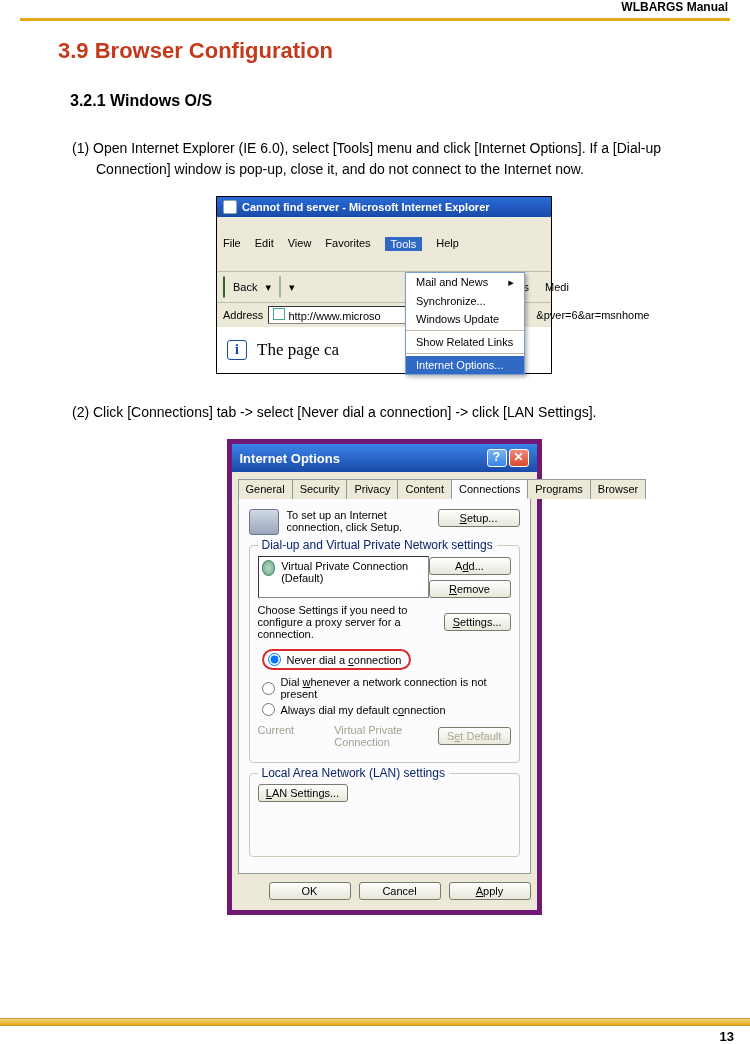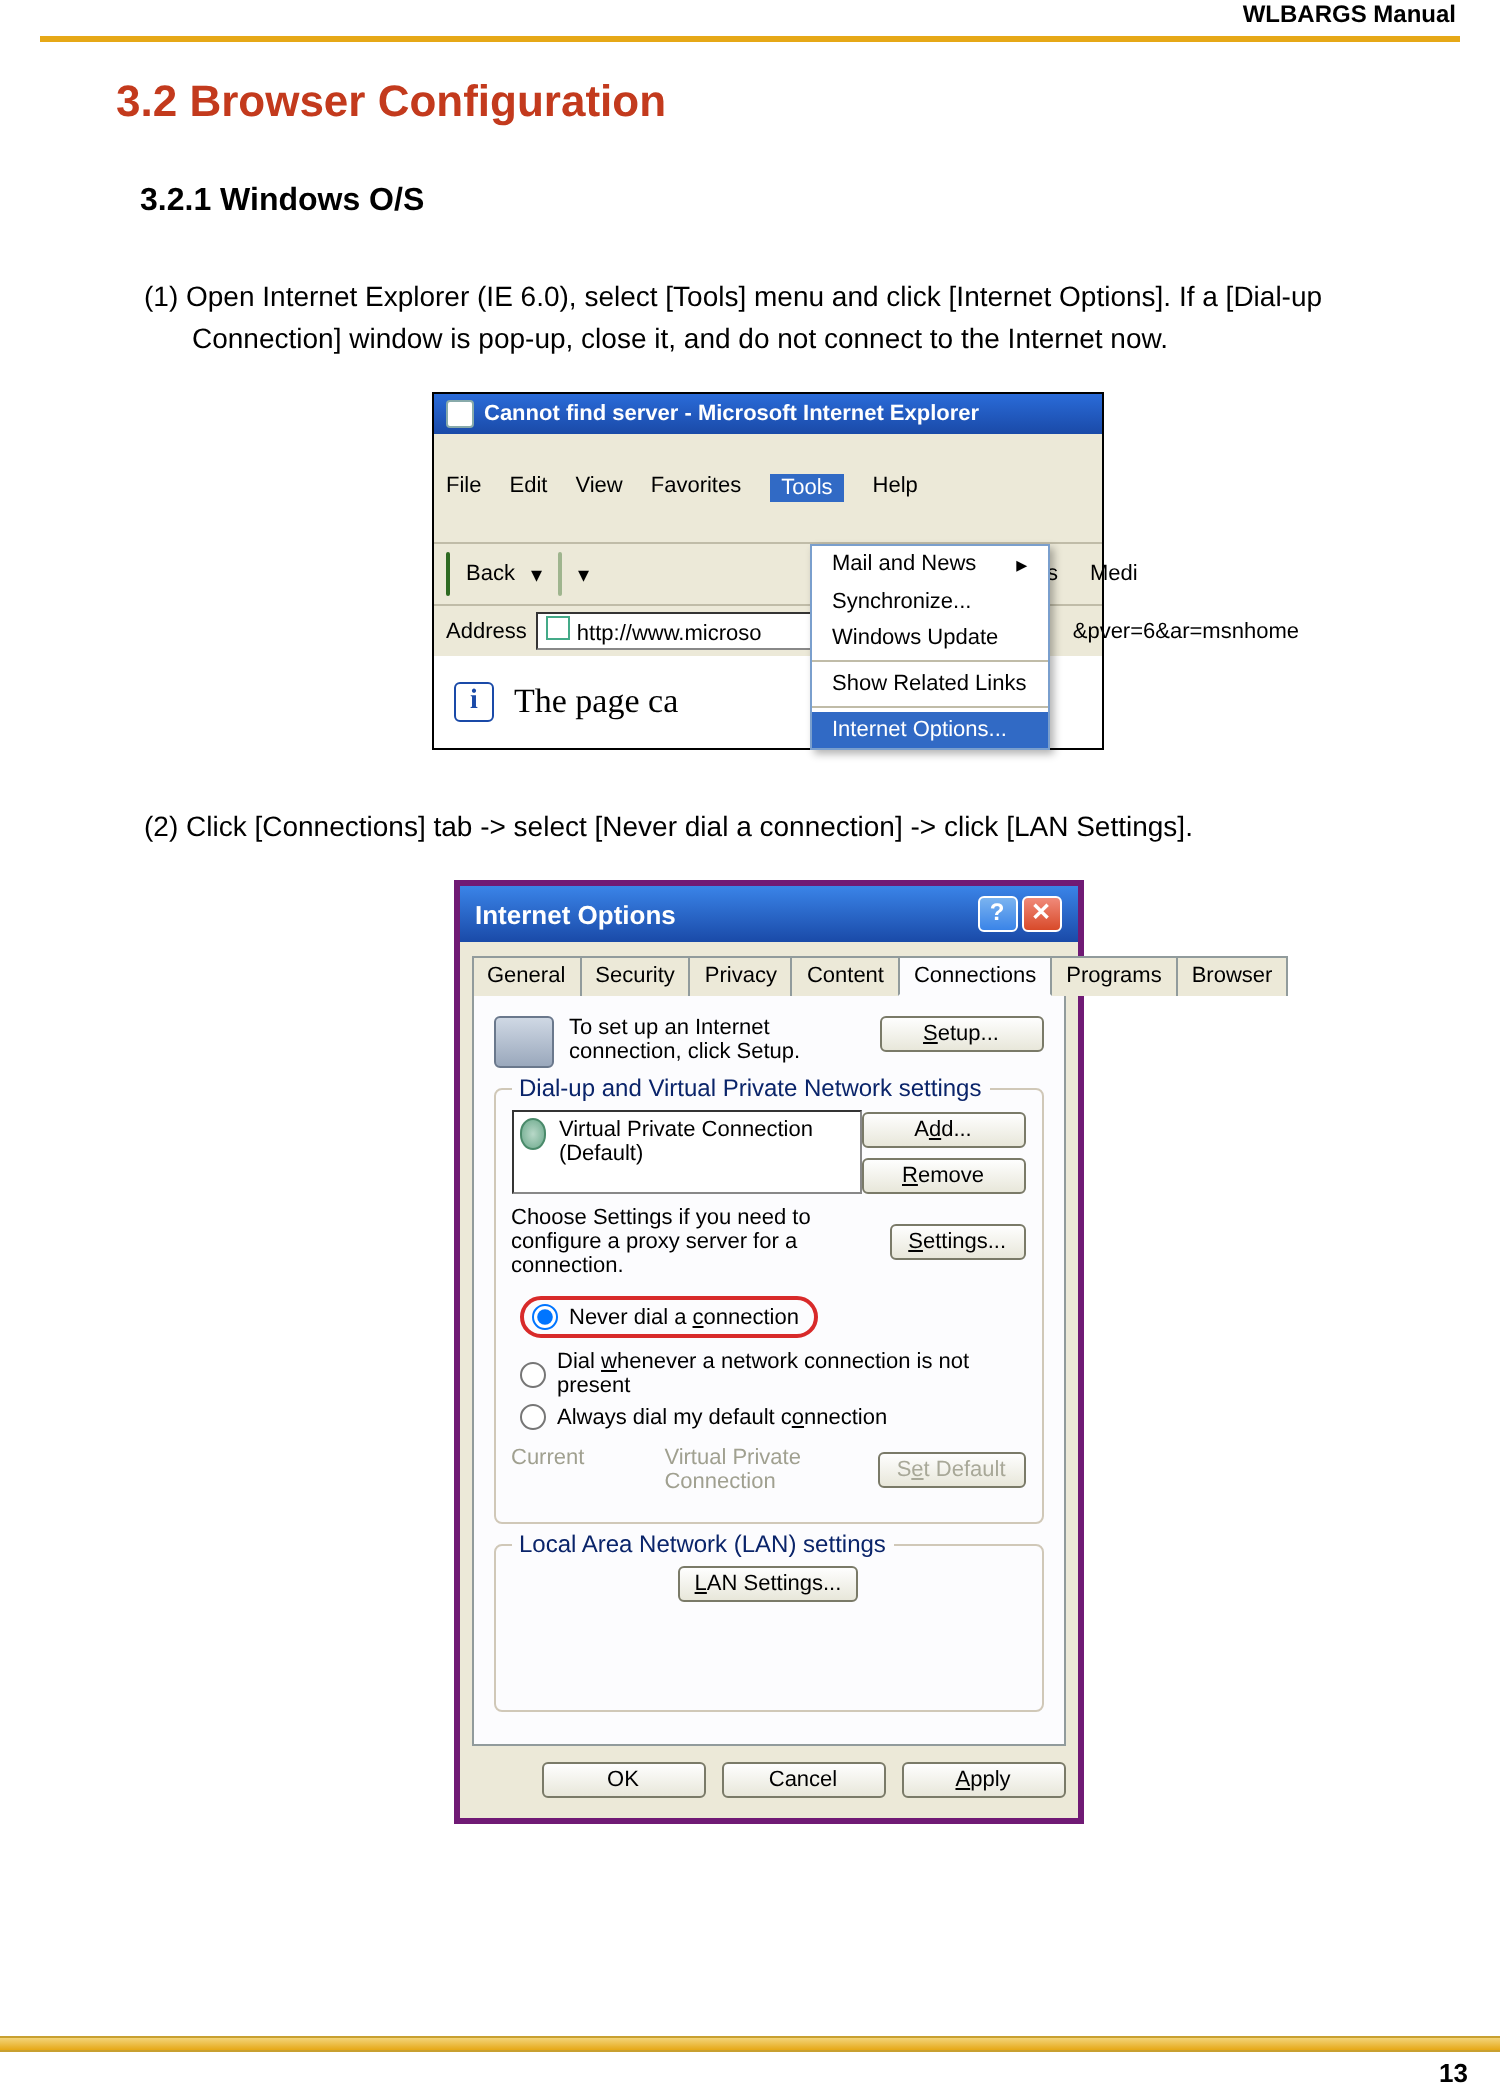--- a/index.html
+++ b/index.html
@@ -170,21 +170,21 @@
     font-family: serif;
     text-align: center;
     line-height: 18px;
     font-size: 14px;
   }
 
   
   .shot2 {
     width: 315px;
     margin: 10px auto 0 auto;
-    border: 3px solid #701a75;
+    border: 5px solid #701a75;
     font-family: Tahoma, Arial, sans-serif;
   }
   .dlg-title {
     background: linear-gradient(#3a84e8,#1a4aa8);
     color: #fff;
     font-size: 13px;
     font-weight: bold;
     padding: 5px 8px;
     display: flex;
     justify-content: space-between;
@@ -268,21 +268,21 @@
     background: #fff;
     width: 230px;
     height: 42px;
     padding: 3px;
     font-size: 11px;
     display: flex;
     align-items: flex-start;
     gap: 6px;
   }
   .vp-icon { width:16px; height:16px; background: radial-gradient(#b8d8c8,#6aa88a); border-radius:50%; border:1px solid #4a8a6a; }
-  .grp-row { display: flex; justify-content: center; align-items: center; margin-bottom: 6px; }
+  .grp-row { display: flex; justify-content: space-between; align-items: center; margin-bottom: 6px; }
   .radio { display: flex; align-items: center; gap: 6px; margin: 3px 0 3px 4px; }
   .radio input { margin:0; }
   .radio.circled {
     border: 2px solid #d82a2a;
     border-radius: 14px;
     padding: 2px 8px 2px 4px;
     display: inline-flex;
     width: fit-content;
   }
   .gray { color: #a0a090; }
@@ -308,21 +308,21 @@
     font-weight: bold;
   }
 </style>
 </head>
 <body>
 
 <div class="header-title">WLBARGS Manual</div>
 <div class="header-line"></div>
 
 <div class="content">
-  <div class="h1">3.2 Browser Configuration</div>
+  <div class="h1">3.9 Browser Configuration</div>
   <div class="h2">3.2.1 Windows O/S</div>
   <div class="step-text">(1) Open Internet Explorer (IE 6.0), select [Tools] menu and click [Internet Options]. If a [Dial-up Connection] window is pop-up, close it, and do not connect to the Internet now.</div>
 
   <div class="shot1">
     <div class="ie-title">
       <span class="e-icon"></span>
       <span>Cannot find server - Microsoft Internet Explorer</span>
     </div>
     <div class="ie-menubar">
       <span>File</span>

